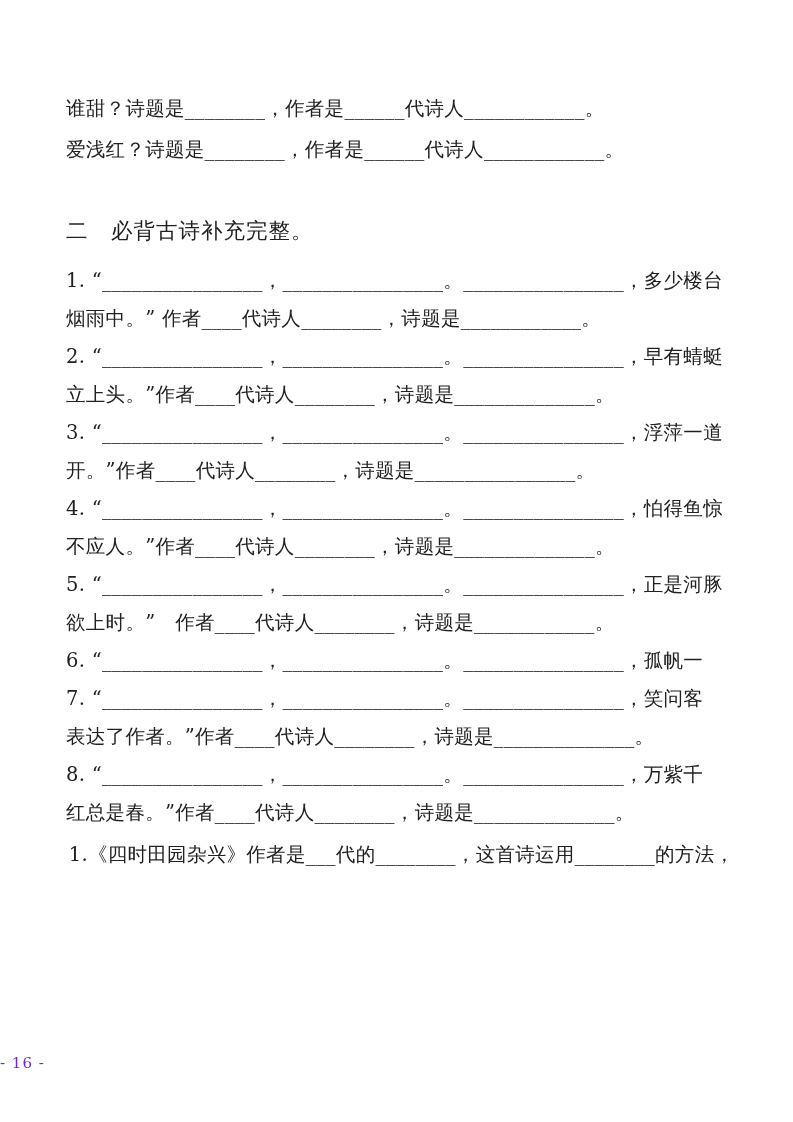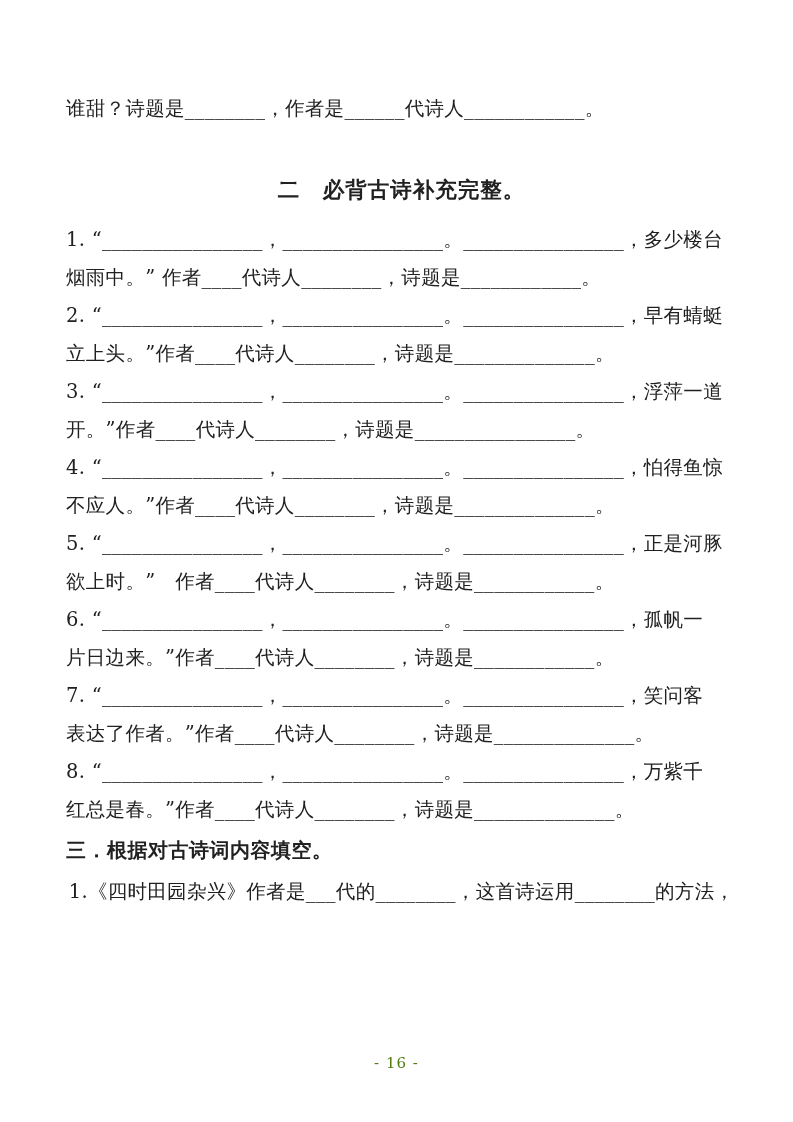--- a/index.html
+++ b/index.html
@@ -28,24 +28,23 @@
     line-height: 41px;
     white-space: nowrap;
     letter-spacing: 0.3px;
   }
   .tail-block {
     margin-top: 88px;
   }
   .sec2-head {
     margin: 44px 0 0 0;
     font-size: 21.5px;
-    font-weight: bold;
+    font-weight: normal;
     line-height: 34px;
     letter-spacing: 1px;
-    text-align: center;
   }
   .items-block {
     margin-top: 14px;
   }
   .item-line {
     font-size: 19.5px;
     line-height: 38px;
     white-space: nowrap;
     letter-spacing: 0.3px;
   }
@@ -58,58 +57,56 @@
   }
   .sec3-block {
     margin-top: 4px;
     text-align: center;
   }
   .page-footer {
     position: absolute;
     left: 0;
     right: 0;
     bottom: 50px;
-    text-align: center;
     font-size: 15px;
     letter-spacing: 1px;
-    color: #4d7c0f;
+    color: #6d28d9;
   }
 </style>
 </head>
 <body>
 
 <div class="page">
   <div class="content">
 
     <div class="tail-block">
       <div class="t-line">谁甜？诗题是________，作者是______代诗人____________。</div>
+      <div class="t-line">爱浅红？诗题是________，作者是______代诗人____________。</div>
     </div>
 
     <h2 class="sec2-head">二　必背古诗补充完整。</h2>
 
     <div class="items-block">
       <div class="item-line">1. “________________，________________。________________，多少楼台</div>
       <div class="item-line">烟雨中。” 作者____代诗人________，诗题是____________。</div>
       <div class="item-line">2. “________________，________________。________________，早有蜻蜓</div>
       <div class="item-line">立上头。”作者____代诗人________，诗题是______________。</div>
       <div class="item-line">3. “________________，________________。________________，浮萍一道</div>
       <div class="item-line">开。”作者____代诗人________，诗题是________________。</div>
       <div class="item-line">4. “________________，________________。________________，怕得鱼惊</div>
       <div class="item-line">不应人。”作者____代诗人________，诗题是______________。</div>
       <div class="item-line">5. “________________，________________。________________，正是河豚</div>
       <div class="item-line">欲上时。”　作者____代诗人________，诗题是____________。</div>
       <div class="item-line">6. “________________，________________。________________，孤帆一</div>
-      <div class="item-line">片日边来。”作者____代诗人________，诗题是____________。</div>
       <div class="item-line">7. “________________，________________。________________，笑问客</div>
       <div class="item-line">表达了作者。”作者____代诗人________，诗题是______________。</div>
       <div class="item-line">8. “________________，________________。________________，万紫千</div>
       <div class="item-line">红总是春。”作者____代诗人________，诗题是______________。</div>
     </div>
 
-    <h3 class="sec3-head">三．根据对古诗词内容填空。</h3>
 
     <div class="sec3-block">
       <div class="item-line">1.《四时田园杂兴》作者是___代的________，这首诗运用________的方法，</div>
     </div>
 
   </div>
 
   <div class="page-footer">- 16 -</div>
 </div>
 

